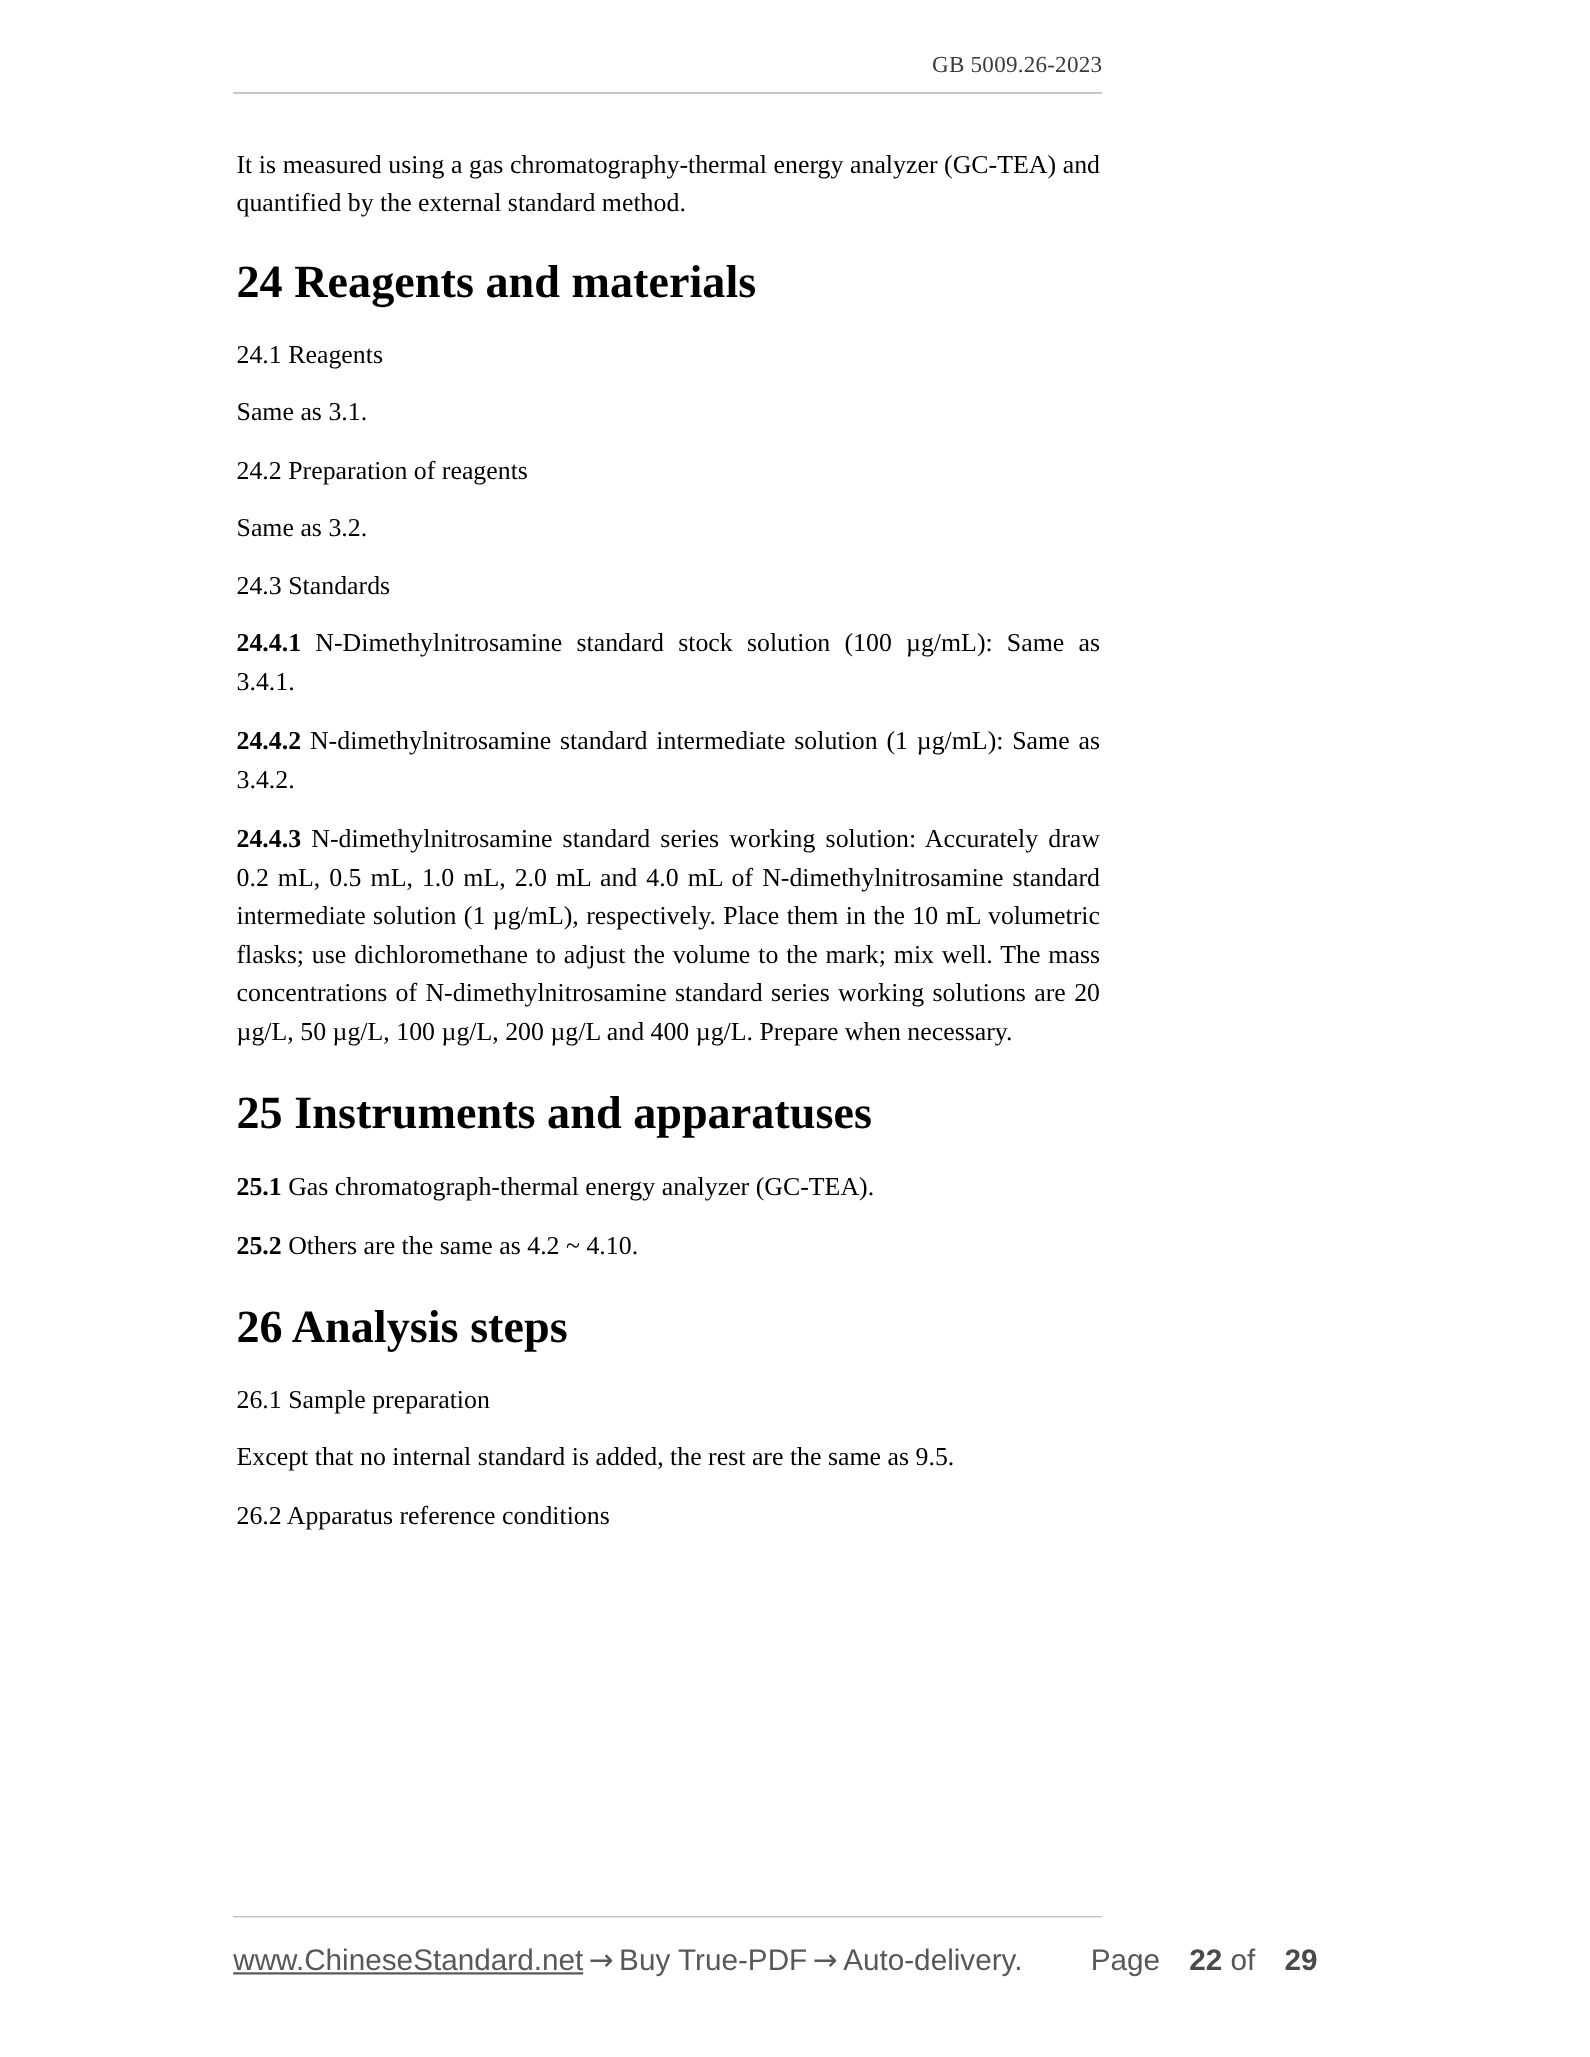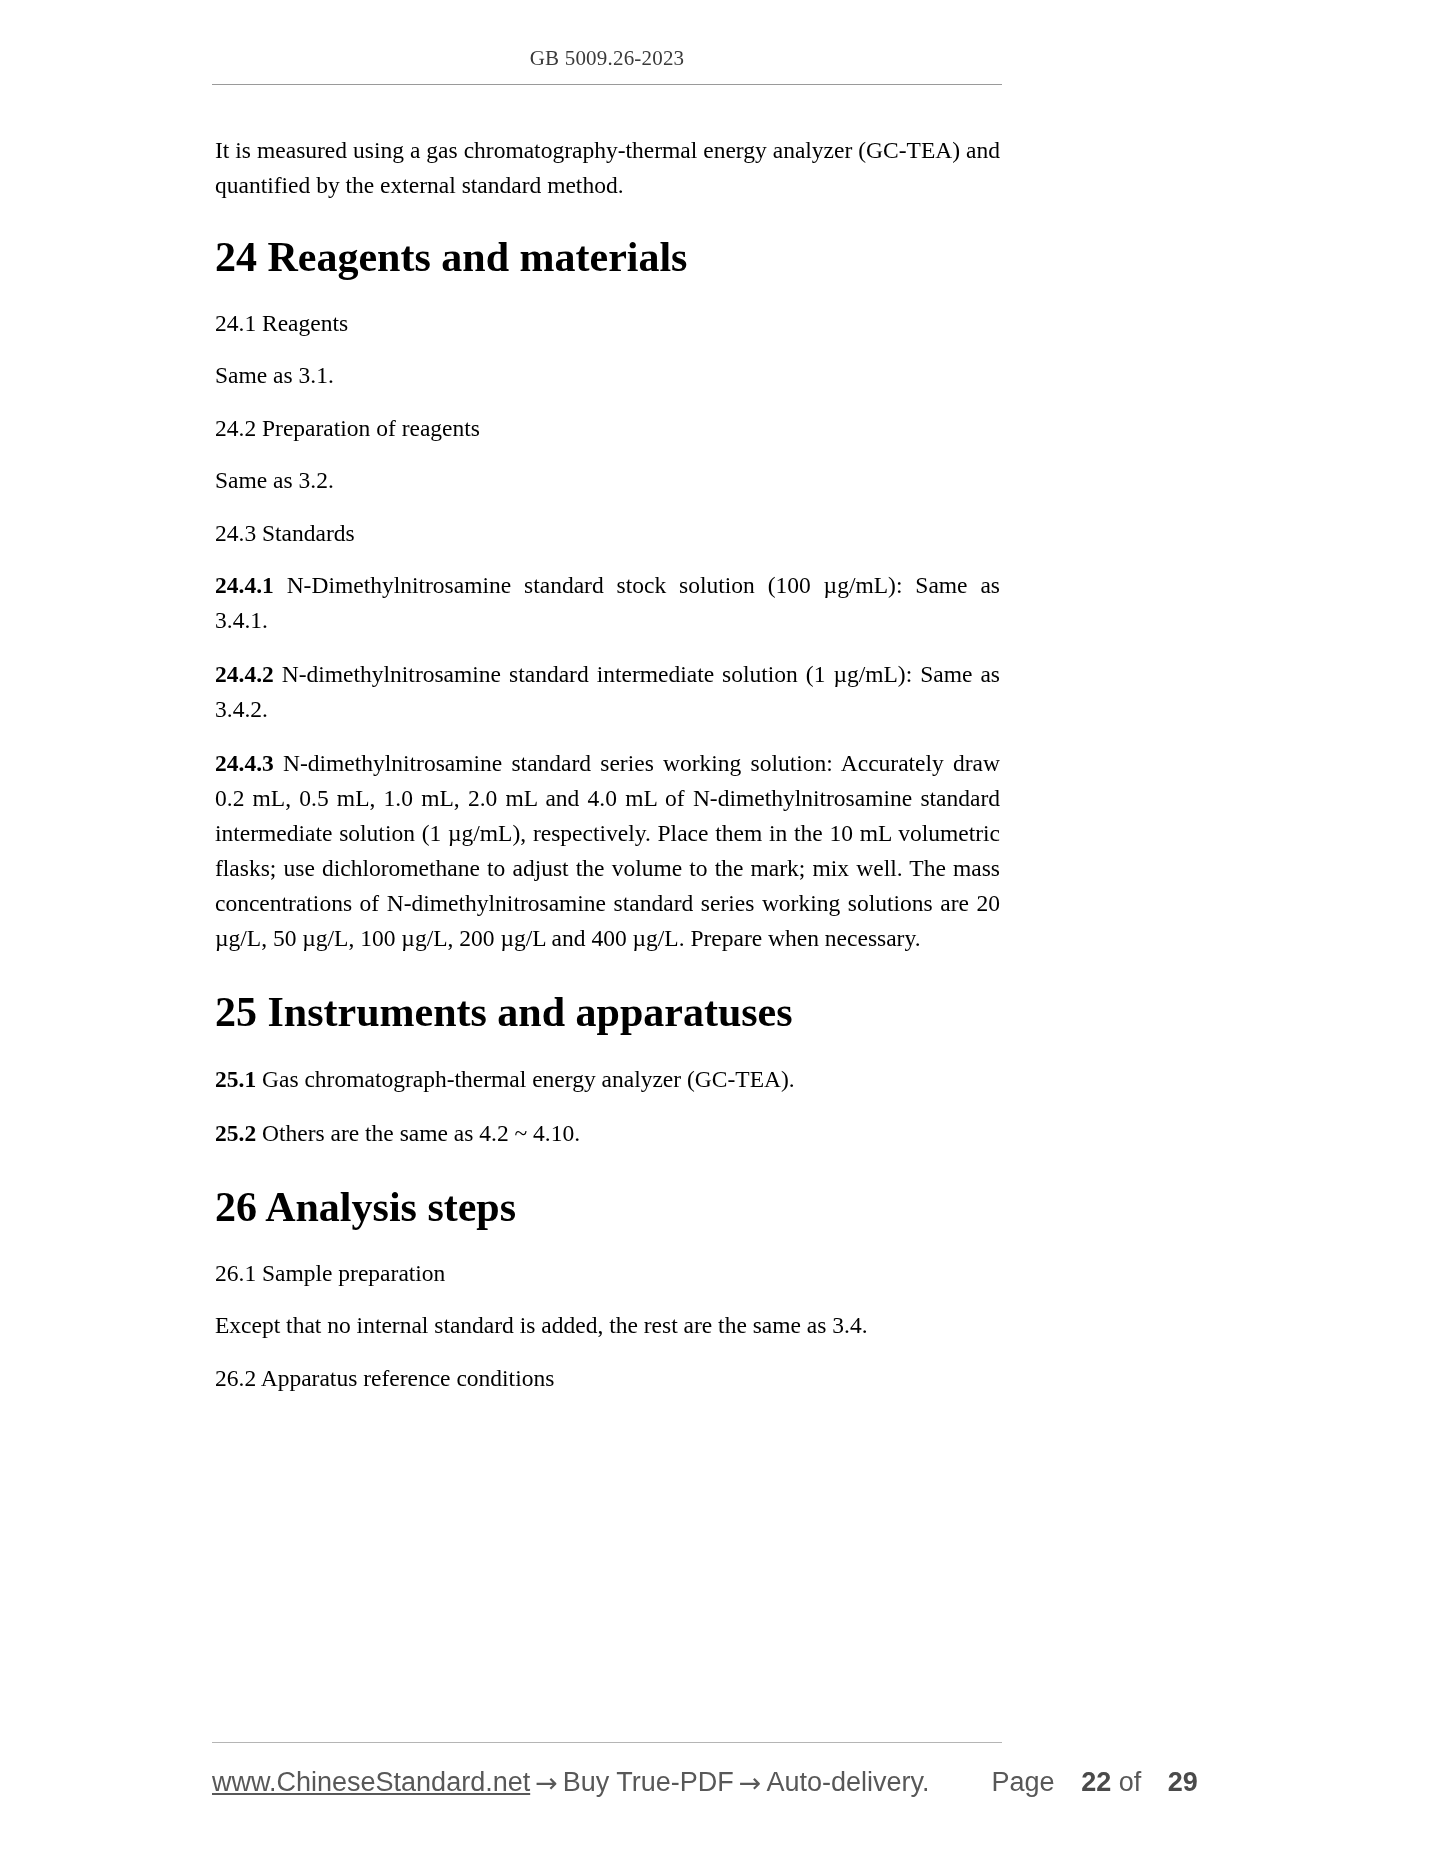--- a/index.html
+++ b/index.html
@@ -19,21 +19,21 @@
   }
 
   
   .header {
     position: absolute;
     left: 212px;
     top: 46px;
     width: 790px;
   }
   .header-title {
-    text-align: center;
+    text-align: right;
     font-family: "Liberation Serif", "DejaVu Serif", serif;
     font-size: 21px;
     color: #3a3a3a;
     letter-spacing: 0.2px;
     line-height: 1.2;
   }
   .header-rule {
     margin-top: 13px;
     border-top: 1.4px solid #9a9a9a;
     width: 100%;
@@ -151,21 +151,21 @@
 
     <h1 class="h1">25 Instruments and apparatuses</h1>
 
     <p class="para"><span class="num">25.1</span> <span>Gas chromatograph-thermal energy analyzer (GC-TEA).</span></p>
 
     <p class="para"><span class="num">25.2</span> <span>Others are the same as 4.2 ~ 4.10.</span></p>
 
     <h1 class="h1">26 Analysis steps</h1>
 
     <h2 class="h2">26.1 Sample preparation</h2>
-    <p class="para">Except that no internal standard is added, the rest are the same as 3.4.</p>
+    <p class="para">Except that no internal standard is added, the rest are the same as 9.5.</p>
 
     <h2 class="h2">26.2 Apparatus reference conditions</h2>
 
   </div>
 
   <div class="footer">
     <div class="footer-rule"></div>
     <div class="footer-row">
       <span class="footer-link">www.ChineseStandard.net</span>
       <span class="footer-arrow">→</span>

